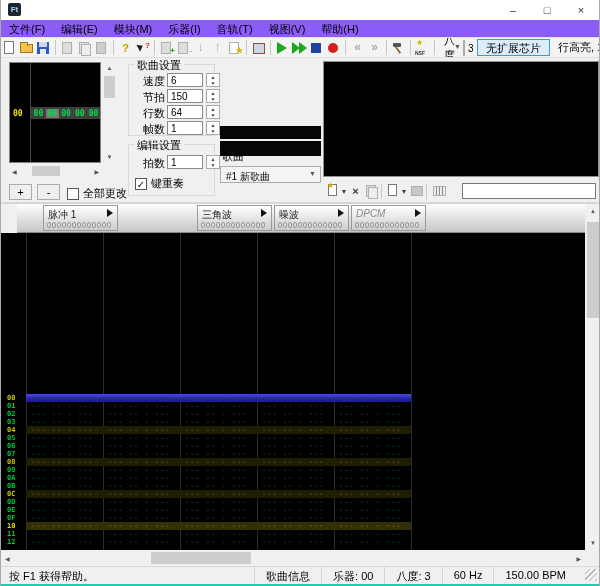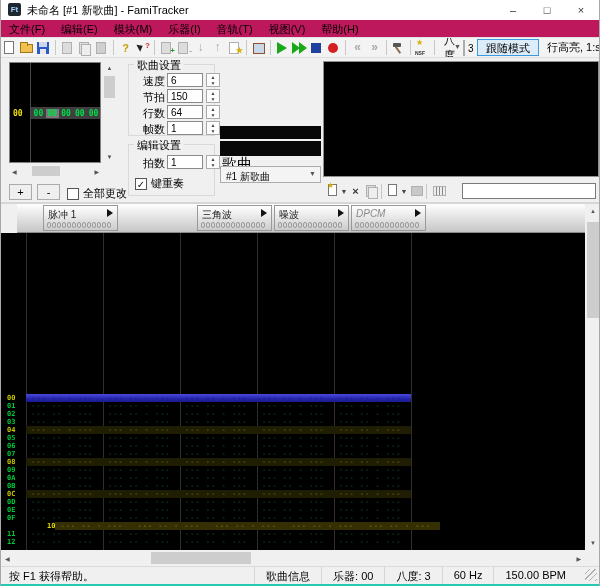--- a/index.html
+++ b/index.html
@@ -10,21 +10,21 @@
   
   .titlebar { position:absolute; left:0; top:0; width:100%; height:20px; background:#fff; }
   .appicon { position:absolute; left:7px; top:3px; width:13px; height:13px; background:#20262e;
              border-radius:2px; color:#9fd3ff; font-size:8px; font-weight:bold; text-align:center; line-height:13px; }
   .title { position:absolute; left:26px; top:3px; font-size:11px; color:#000; }
   .winbtn { position:absolute; top:0; width:34px; height:20px; text-align:center; line-height:20px;
             font-size:11px; color:#333; }
   .btn-min { left:495px; } .btn-max { left:529px; } .btn-close { left:563px; }
 
   
-  .menubar { position:absolute; left:0; top:20px; width:100%; height:17px; background:#be185d; display:flex; }
+  .menubar { position:absolute; left:0; top:20px; width:100%; height:17px; background:#8b5cf6; display:flex; }
   .mi { font-size:11px; color:#000; padding:2px 8px; }
 
   
   .toolbar { position:absolute; left:0; top:37px; width:100%; height:21px; background:#f3f3f3;
              border-top:1px solid #e2e2e2; border-bottom:1px solid #dedede; display:flex; align-items:center; overflow:hidden; }
   .tbi { width:17px; height:16px; position:relative; flex:0 0 auto; }
   .tbsep { width:1px; height:15px; background:#c8c8c8; margin:0 3px; flex:0 0 auto; }
   
   .i-page { position:absolute; left:3px; top:1px; width:10px; height:13px; background:#fff; border:1px solid #777; }
   .i-folder { position:absolute; left:2px; top:4px; width:13px; height:9px; background:#f2c04e; border:1px solid #9c7a1c; }
@@ -92,21 +92,21 @@
                    font-size:10px; padding-left:3px; background:#fff; }
   .spinner { position:absolute; left:69px; top:0; width:14px; height:14px; background:#fdfdfd; border:1px solid #ababab; }
   .spinner span { position:absolute; left:0; width:100%; text-align:center; font-size:5px; line-height:6px; color:#444; }
   .sp-up { top:0; } .sp-dn { top:6px; }
 
   .infofield { position:absolute; left:5px; width:90px; height:14px; border:1px solid #cfcfcf; background:#fff;
                font-size:10px; font-style:italic; color:#8f8f8f; padding-left:3px; }
   .infofield::placeholder { color:#8f8f8f; font-style:italic; }
 
   .blackbar { position:absolute; left:219px; width:101px; background:#070707; }
-  .songlabel { position:absolute; left:221px; top:97px; font-size:15px; }
+  .songlabel { position:absolute; left:221px; top:91px; font-size:11px; }
   .songcombo { position:absolute; left:219px; top:108px; width:101px; height:17px; background:#f4f4f4;
                border:1px solid #acacac; font-size:10px; }
   .songcombo .val { position:absolute; left:5px; top:3px; }
   .songcombo .arr { position:absolute; right:4px; top:3px; font-size:7px; color:#555; }
 
   .visualizer { position:absolute; left:322px; top:3px; width:276px; height:116px; background:#000; border:1px solid #909090; }
 
   .insttb { position:absolute; left:324px; top:125px; height:16px; display:flex; align-items:center; }
   .insttb .tbi { width:15px; }
   .dd { font-size:7px; color:#444; width:8px; text-align:center; flex:0 0 auto; }
@@ -125,21 +125,21 @@
              border-left:6px solid #111; border-top:4px solid transparent; border-bottom:4px solid transparent; }
   .meter { position:absolute; left:3px; top:16px; display:flex; gap:1px; }
   .meter i { width:4px; height:6px; background:#d9d9d9; border:1px solid #9a9a9a; border-radius:2px; }
 
   .patcanvas { position:absolute; left:0; top:233px; width:584px; height:317px; background:#000; overflow:hidden; }
   .vsep { position:absolute; top:0; width:1px; height:100%; background:#2e2e2e; }
   .rows { position:absolute; left:0; top:161px; width:410px; }
   .prow { display:flex; height:8px; }
   .rnum { width:25px; font:bold 7px "DejaVu Sans Mono",monospace; line-height:8px; padding-left:6px; color:#00c838; }
   .rnum.beat,.rnum.current { color:#c8c400; }
-  .rnum.measure { color:#e4de00;margin-left:40px; }
+  .rnum.measure { color:#e4de00; }
   .cells { display:flex; width:385px; }
   .pcell { width:77px; font:7px "DejaVu Sans Mono",monospace; line-height:8px; letter-spacing:1px;
            padding-left:5px; color:#0b7a40; white-space:nowrap; overflow:hidden; }
   .cells.beat { background:#201e02; } .cells.beat .pcell { color:#8a8000; }
   .cells.measure { background:#343003; } .cells.measure .pcell { color:#a09600; }
   .cells.current { background:linear-gradient(#4a4ae0,#2222a4 65%,#1a1a90); } .cells.current .pcell { color:#14146a; }
 
   .pvs { left:584px; top:204px; width:16px; height:346px; }
   .phs { left:0px; top:550px; width:584px; height:16px; }
   .corner { position:absolute; left:584px; top:550px; width:16px; height:16px; background:#f0f0f0; }
@@ -154,21 +154,20 @@
           background:repeating-linear-gradient(135deg,transparent 0 3px,#b0b0b0 3px 4px); }
   .tealline { position:absolute; left:0; top:584px; width:100%; height:2px; background:#25c9b2; }
 </style>
 </head>
 <body>
 
 <div class="window">
 
   <div class="titlebar">
     <div class="appicon">Ft</div>
-    <div class="title">未命名 [#1 新歌曲] - FamiTracker</div>
     <div class="winbtn btn-min">–</div>
     <div class="winbtn btn-max">□</div>
     <div class="winbtn btn-close">×</div>
   </div>
 
   <div class="menubar">
       <span class="mi">文件(F)</span>
       <span class="mi">编辑(E)</span>
       <span class="mi">模块(M)</span>
       <span class="mi">乐器(I)</span>
@@ -260,21 +259,21 @@
     <div class="tbi">
         <span class="i-star">★</span>
         <span class="i-nsftxt">NSF</span>
       </div>
     <div class="tbsep"></div>
     <span class="octlabel">八度</span>
     <div class="combo">
       <span class="val">3</span>
       <span class="arr">▼</span>
     </div>
-    <div class="followbtn">跟随模式</div>
+    <div class="followbtn">无扩展芯片</div>
     <span class="hltext">行高亮, 1:st</span>
   </div>
 
   <div class="workspace">
 
     <div class="fpanel">
       <div class="fdivider"></div>
       <div class="fnum">00</div>
       <div class="fstrip">
           <span class="fcell">00</span>

